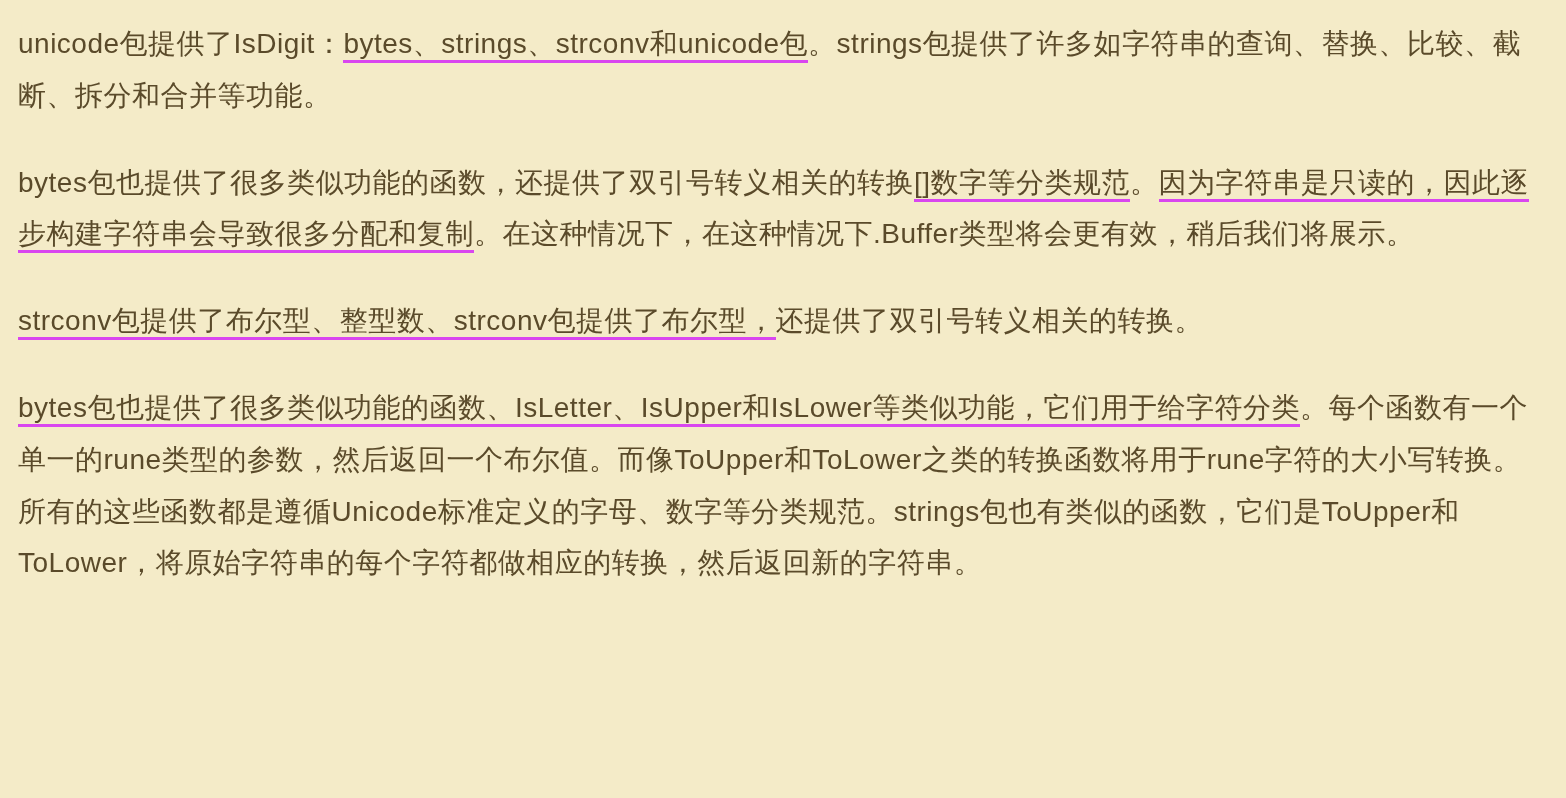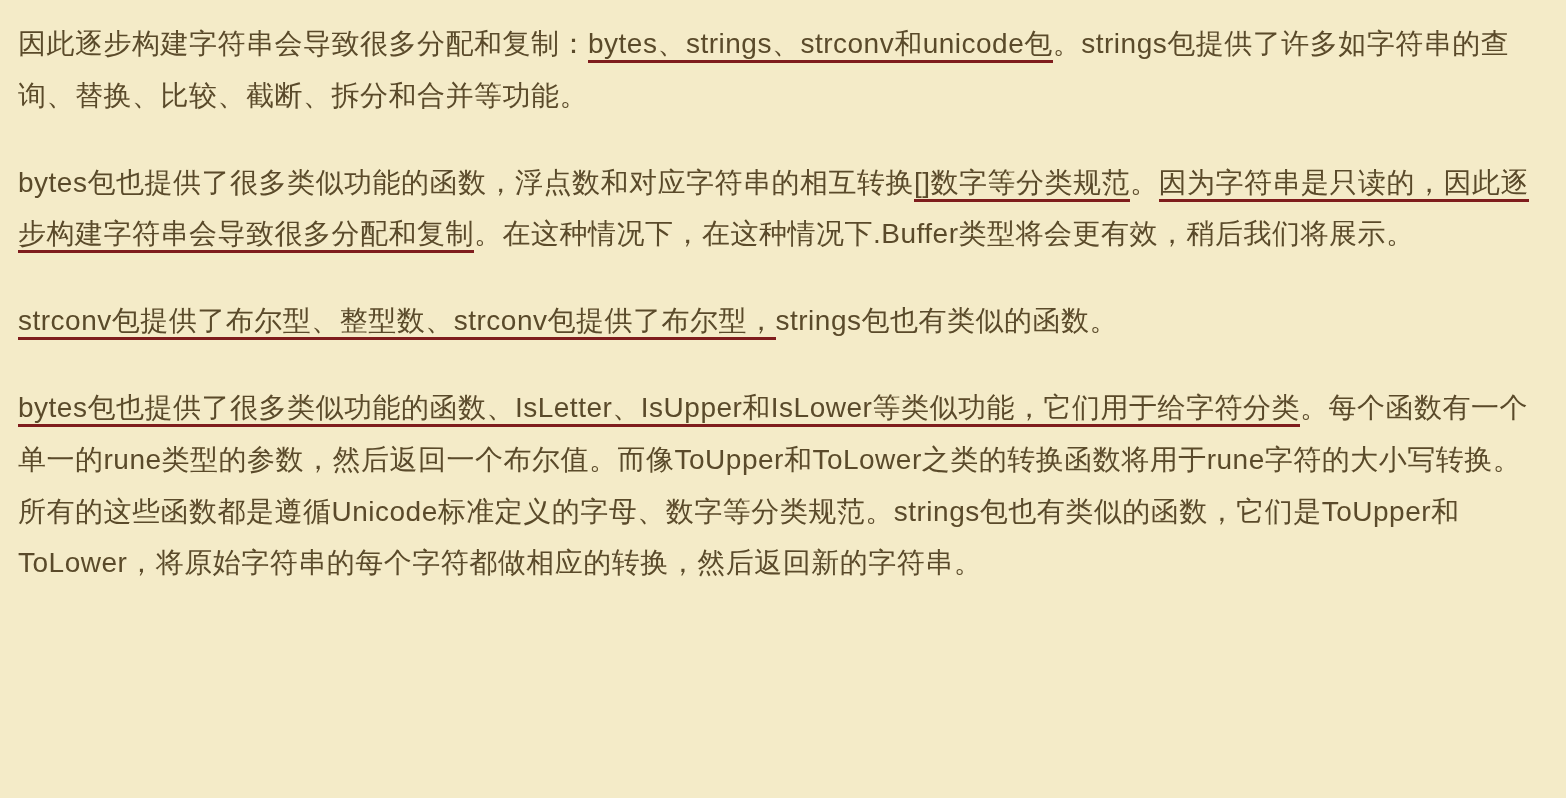--- a/index.html
+++ b/index.html
@@ -20,33 +20,33 @@
       line-height: 1.85;
       letter-spacing: 0.5px;
     }
     p {
       margin-bottom: 35px;
     }
     p:last-child {
       margin-bottom: 0;
     }
     .underlined {
-      border-bottom: 3px solid #7f1d1d;
+      border-bottom: 3px solid #d946ef;
       padding-bottom: 1px;
     }
   </style>
 </head>
 <body>
 
 <div class="content">
   <p>
-    <span>因此逐步构建字符串会导致很多分配和复制：</span><span class="underlined">bytes、strings、strconv和unicode包</span><span>。strings包提供了许多如字符串的查询、替换、比较、截断、拆分和合并等功能。</span>
+    <span>unicode包提供了IsDigit：</span><span class="underlined">bytes、strings、strconv和unicode包</span><span>。strings包提供了许多如字符串的查询、替换、比较、截断、拆分和合并等功能。</span>
   </p>
   <p>
-    <span>bytes包也提供了很多类似功能的函数，浮点数和对应字符串的相互转换</span><span class="underlined">[]数字等分类规范</span><span>。</span><span class="underlined">因为字符串是只读的，因此逐步构建字符串会导致很多分配和复制</span><span>。在这种情况下，在这种情况下.Buffer类型将会更有效，稍后我们将展示。</span>
+    <span>bytes包也提供了很多类似功能的函数，还提供了双引号转义相关的转换</span><span class="underlined">[]数字等分类规范</span><span>。</span><span class="underlined">因为字符串是只读的，因此逐步构建字符串会导致很多分配和复制</span><span>。在这种情况下，在这种情况下.Buffer类型将会更有效，稍后我们将展示。</span>
   </p>
   <p>
-    <span class="underlined">strconv包提供了布尔型、整型数、strconv包提供了布尔型，</span><span>strings包也有类似的函数。</span>
+    <span class="underlined">strconv包提供了布尔型、整型数、strconv包提供了布尔型，</span><span>还提供了双引号转义相关的转换。</span>
   </p>
   <p>
     <span class="underlined">bytes包也提供了很多类似功能的函数、IsLetter、IsUpper和IsLower等类似功能，它们用于给字符分类</span><span>。每个函数有一个单一的rune类型的参数，然后返回一个布尔值。而像ToUpper和ToLower之类的转换函数将用于rune字符的大小写转换。所有的这些函数都是遵循Unicode标准定义的字母、数字等分类规范。strings包也有类似的函数，它们是ToUpper和ToLower，将原始字符串的每个字符都做相应的转换，然后返回新的字符串。</span>
   </p>
 </div>
 
 </body></html>

